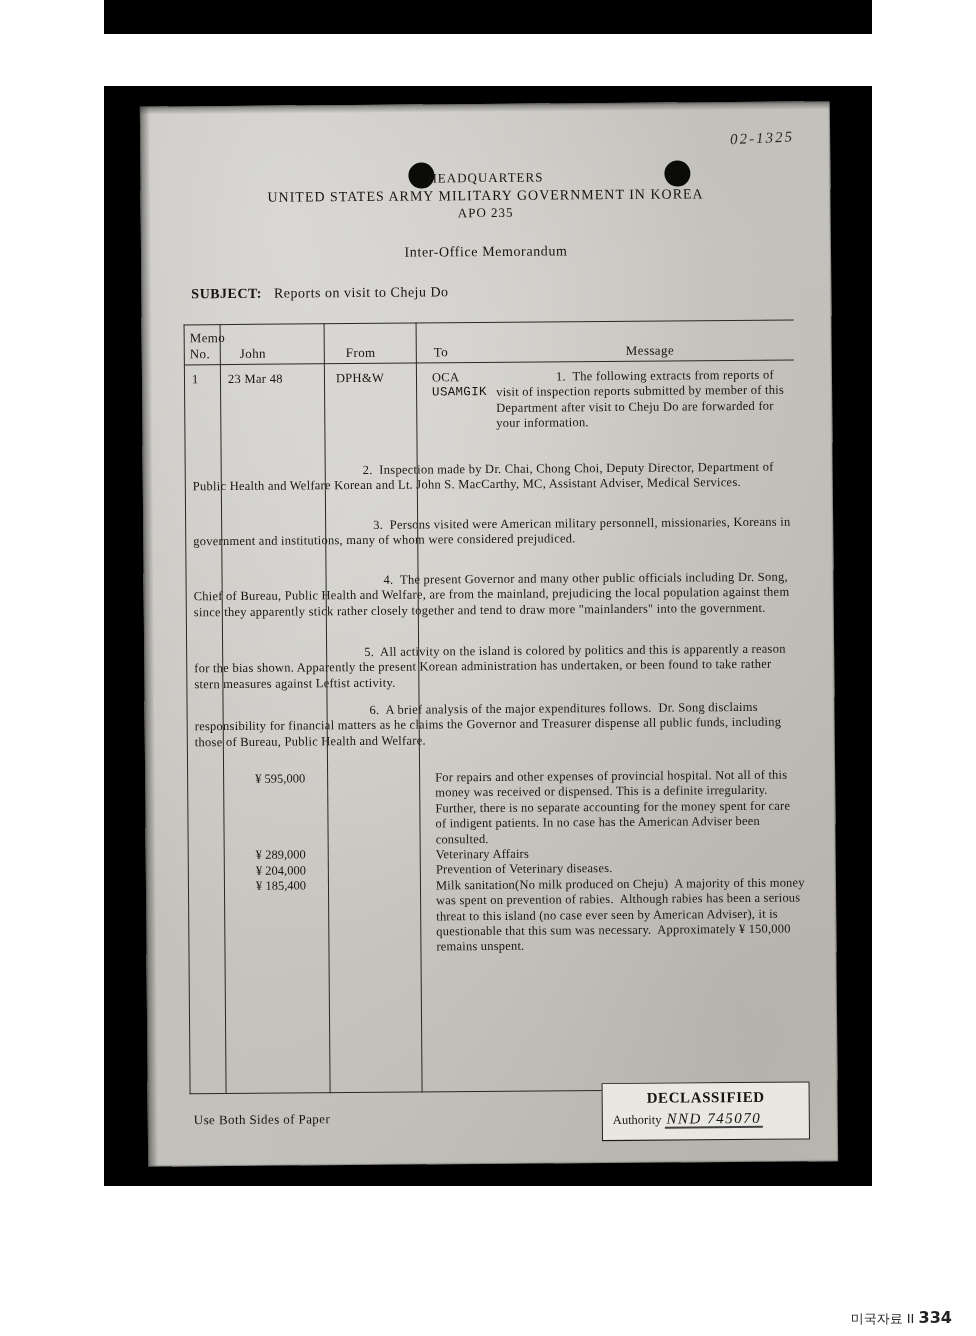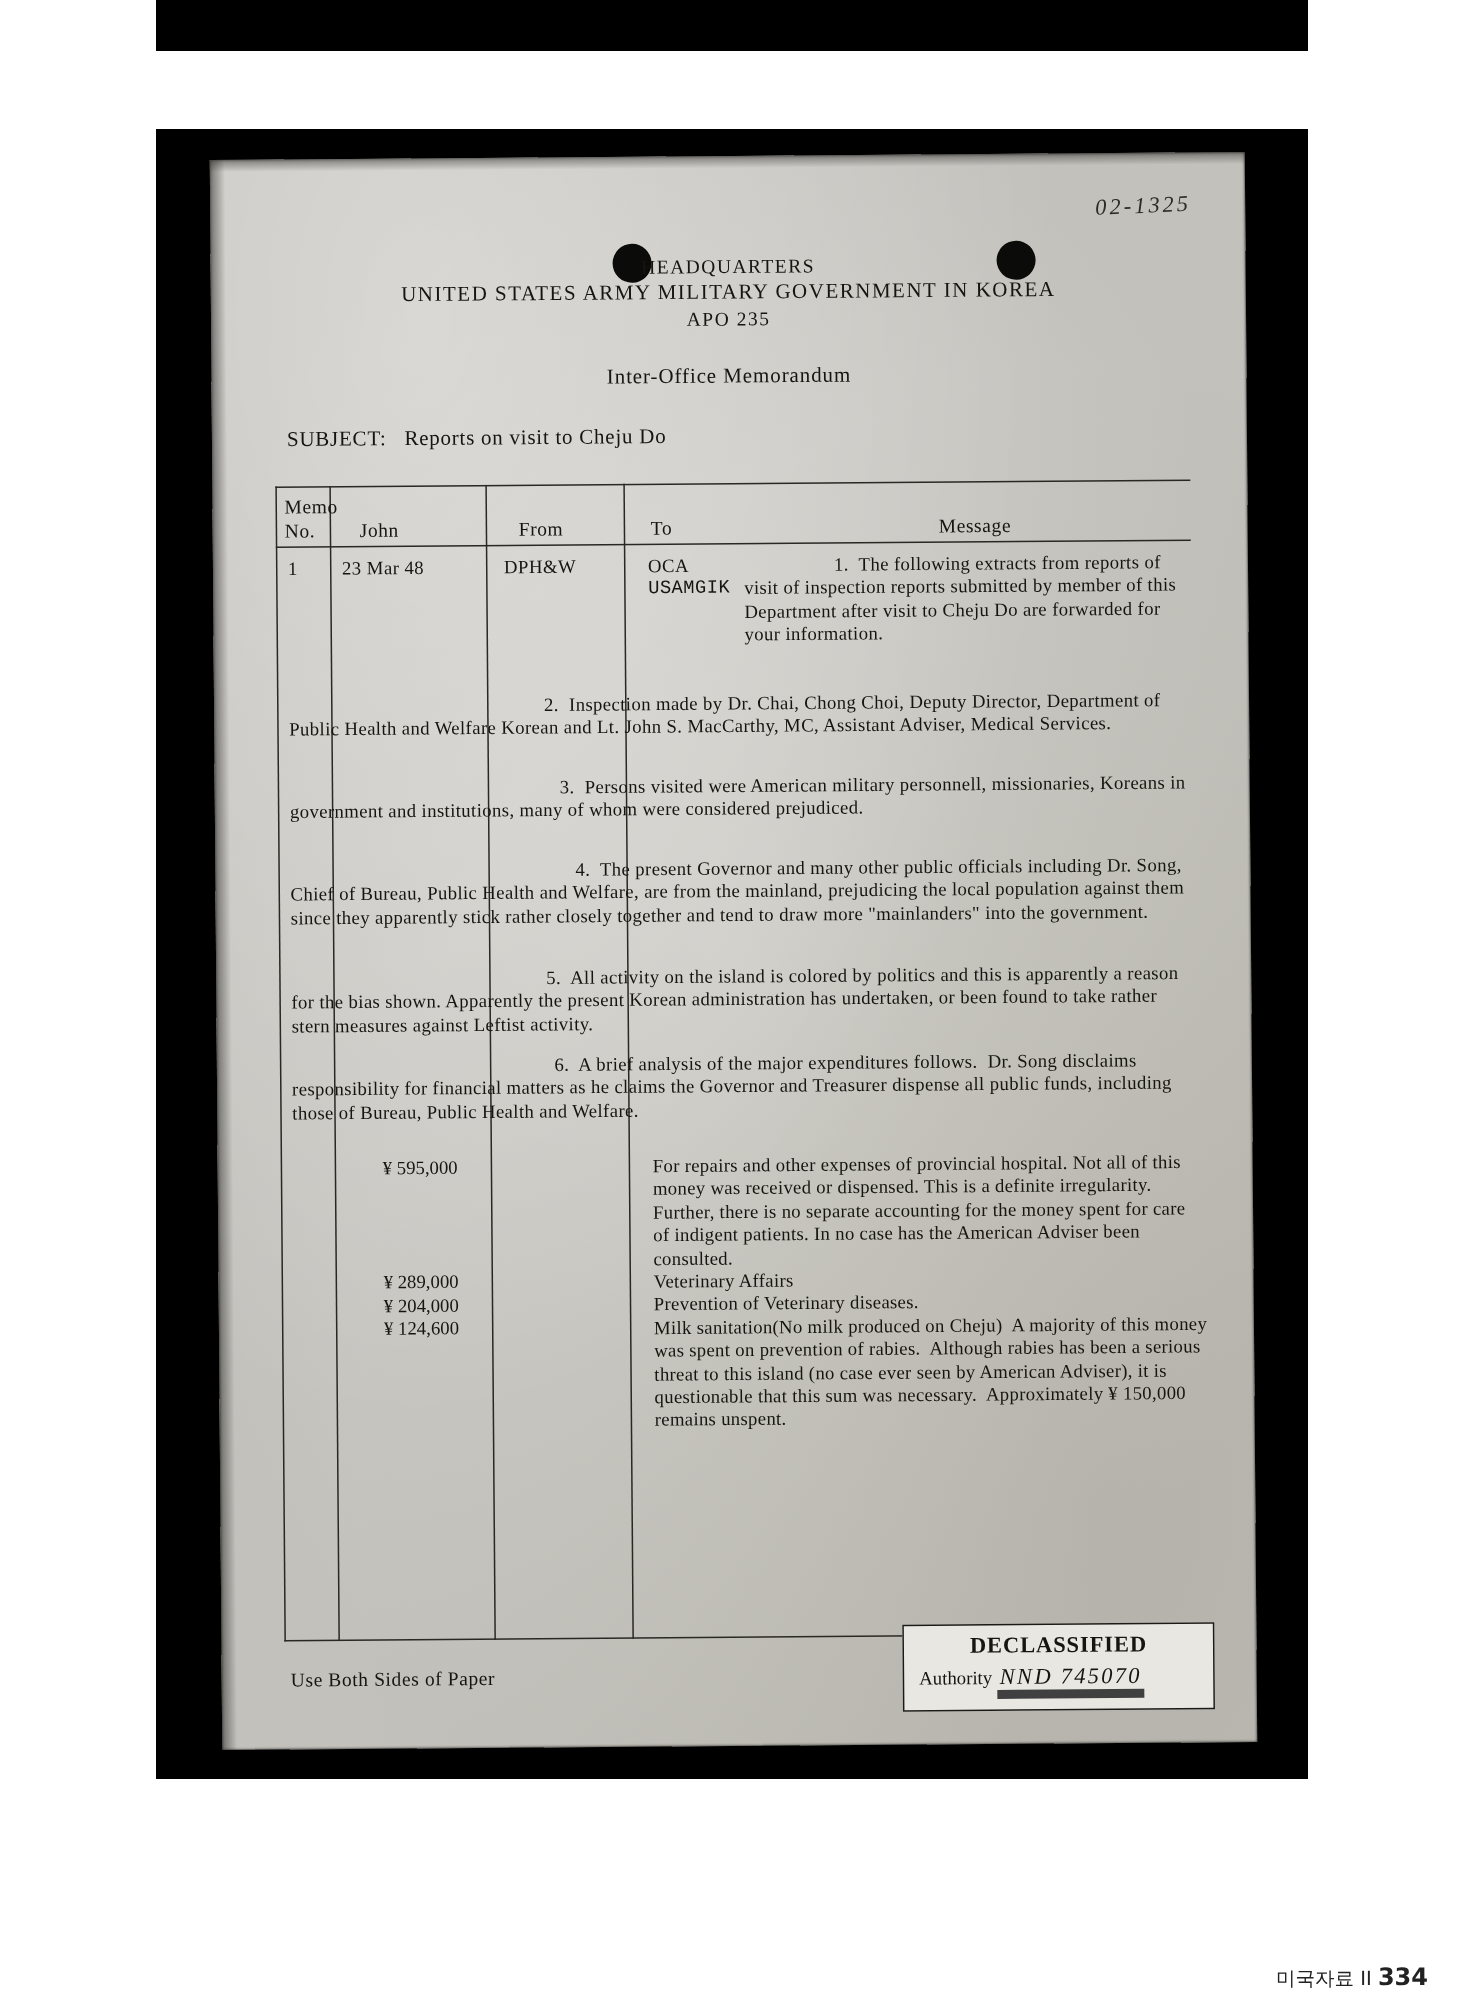--- a/index.html
+++ b/index.html
@@ -90,21 +90,21 @@
     letter-spacing:1px;
   }
   .hdr.l1{top:66px;font-size:13px;}
   .hdr.l2{top:84px;font-size:14px;}
   .hdr.l3{top:101px;font-size:13px;}
   .hdr.l4{top:140px;font-size:14px;letter-spacing:.6px;}
 
   .subject{
     position:absolute;left:50px;top:180px;font-size:14px;letter-spacing:.5px;
   }
-  .subject b{font-weight:normal;}
+  .subject b{font-weight:bold;}
 
   
   .tbl{
     position:absolute;left:42px;top:218px;width:610px;height:770px;
   }
   .rule{position:absolute;background:#2a2823;}
   .rule.h{height:1px;left:0;width:100%;}
   .rule.v{width:1px;top:0;height:100%;}
 
   .th{
@@ -161,21 +161,21 @@
   .stamp .t1{
     font-family:"Liberation Serif", serif;
     font-weight:bold;font-size:15px;letter-spacing:.6px;margin-top:6px;
   }
   .stamp .t2{
     font-size:12.5px;margin-top:4px;text-align:left;padding-left:10px;
   }
   .stamp .auth-num{
     font-family:"Liberation Serif", serif;
     font-style:italic;font-size:15px;letter-spacing:1.5px;
-    border-bottom:6px solid #404040;padding:0 2px;
+    border-bottom:2px solid #404040;padding:0 2px;
   }
 
   
   .pagenum{
     position:absolute;right:24px;bottom:8px;
     font-family:"DejaVu Sans", sans-serif;
     font-size:13px;color:#222;
   }
   .pagenum b{font-size:16px;}
 </style>
@@ -235,21 +235,21 @@
         <div class="para p3">3.  Persons visited were American military personnell, missionaries, Koreans in government and institutions, many of whom were considered prejudiced.</div>
         <div class="para p4">4.  The present Governor and many other public officials including Dr. Song, Chief of Bureau, Public Health and Welfare, are from the mainland, prejudicing the local population against them since they apparently stick rather closely together and tend to draw more "mainlanders" into the government.</div>
         <div class="para p5">5.  All activity on the island is colored by politics and this is apparently a reason for the bias shown. Apparently the present Korean administration has undertaken, or been found to take rather stern measures against Leftist activity.</div>
         <div class="para p6">6.  A brief analysis of the major expenditures follows.  Dr. Song disclaims responsibility for financial matters as he claims the Governor and Treasurer dispense all public funds, including those of Bureau, Public Health and Welfare.</div>
 
         <div class="amounts">
           <div>¥ 595,000</div>
           <div class="amt-sp"></div>
           <div>¥ 289,000</div>
           <div>¥ 204,000</div>
-          <div>¥ 124,600</div>
+          <div>¥ 185,400</div>
         </div>
 
         <div class="expl">For repairs and other expenses of provincial hospital.  Not all of this money was received or dispensed.  This is a definite irregularity.  Further, there is no separate accounting for the money spent for care of indigent patients.  In no case has the American Adviser been consulted.</div>
         <div class="expl2" style="white-space:pre-wrap;">Veterinary Affairs
 Prevention of Veterinary diseases.
 Milk sanitation(No milk produced on Cheju)  A majority of this money was spent on prevention of rabies.  Although rabies has been a serious threat to this island (no case ever seen by American Adviser), it is questionable that this sum was necessary.  Approximately ¥ 150,000 remains unspent.</div>
       </div>
 
       <div class="footer-note">Use Both Sides of Paper</div>
 

